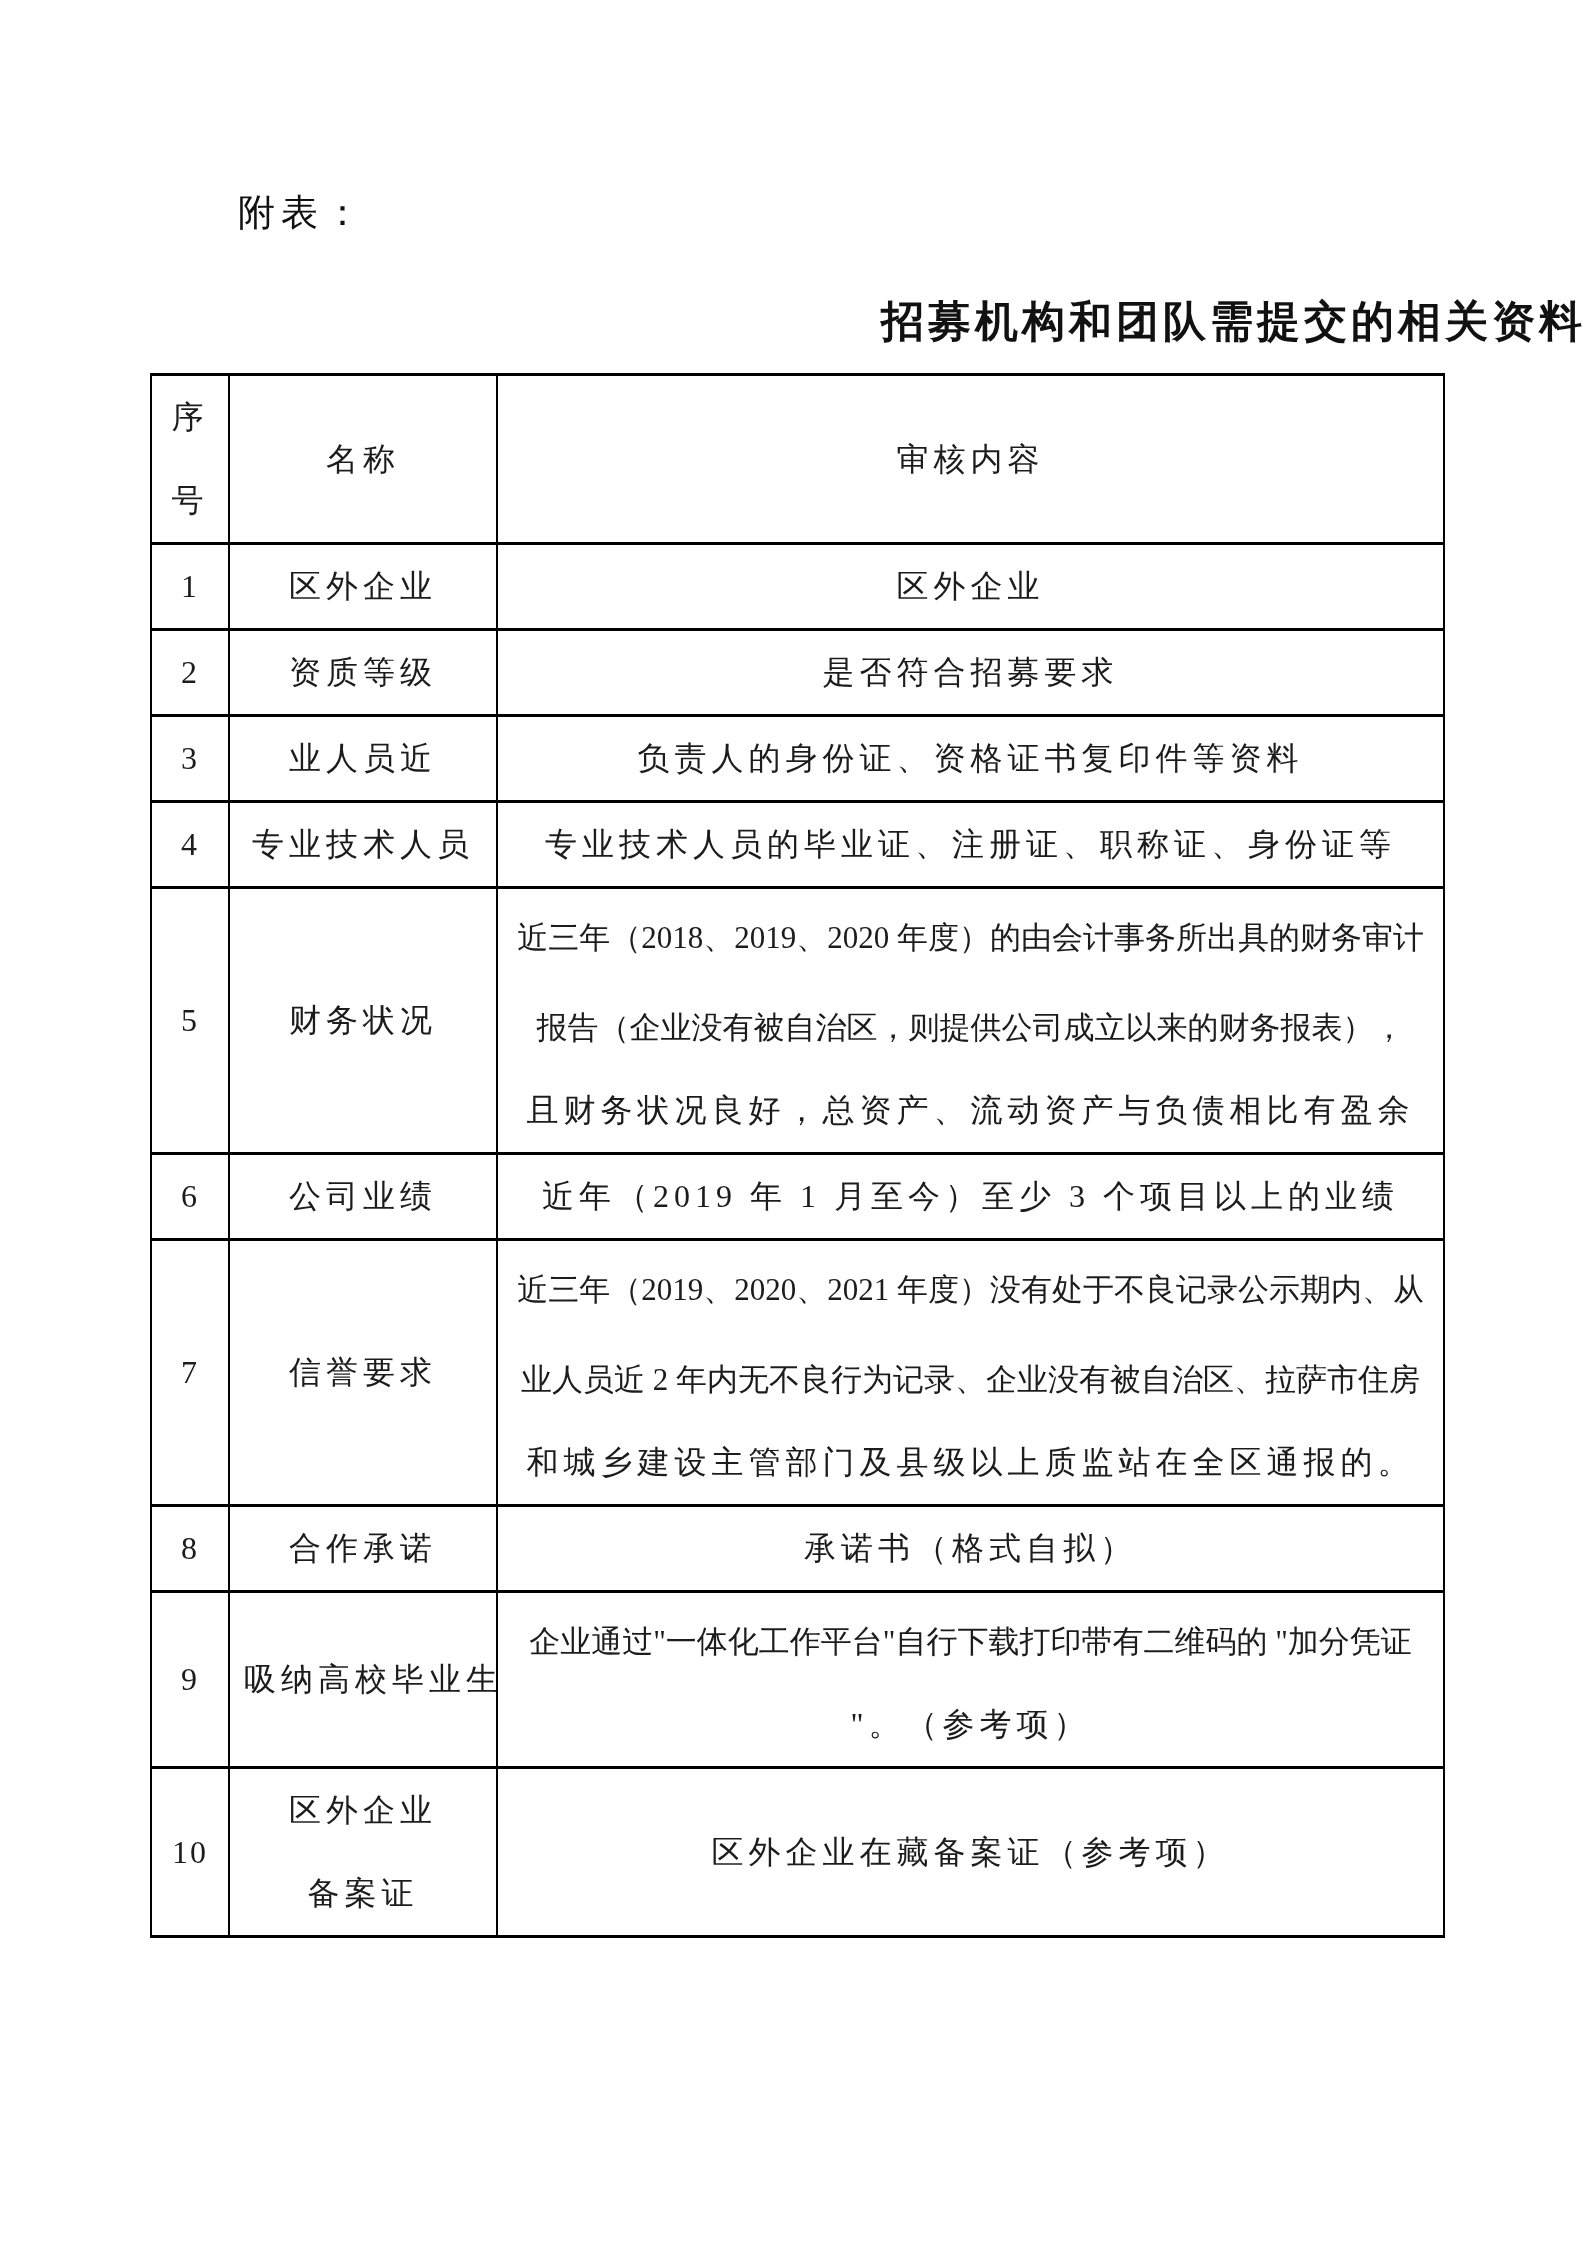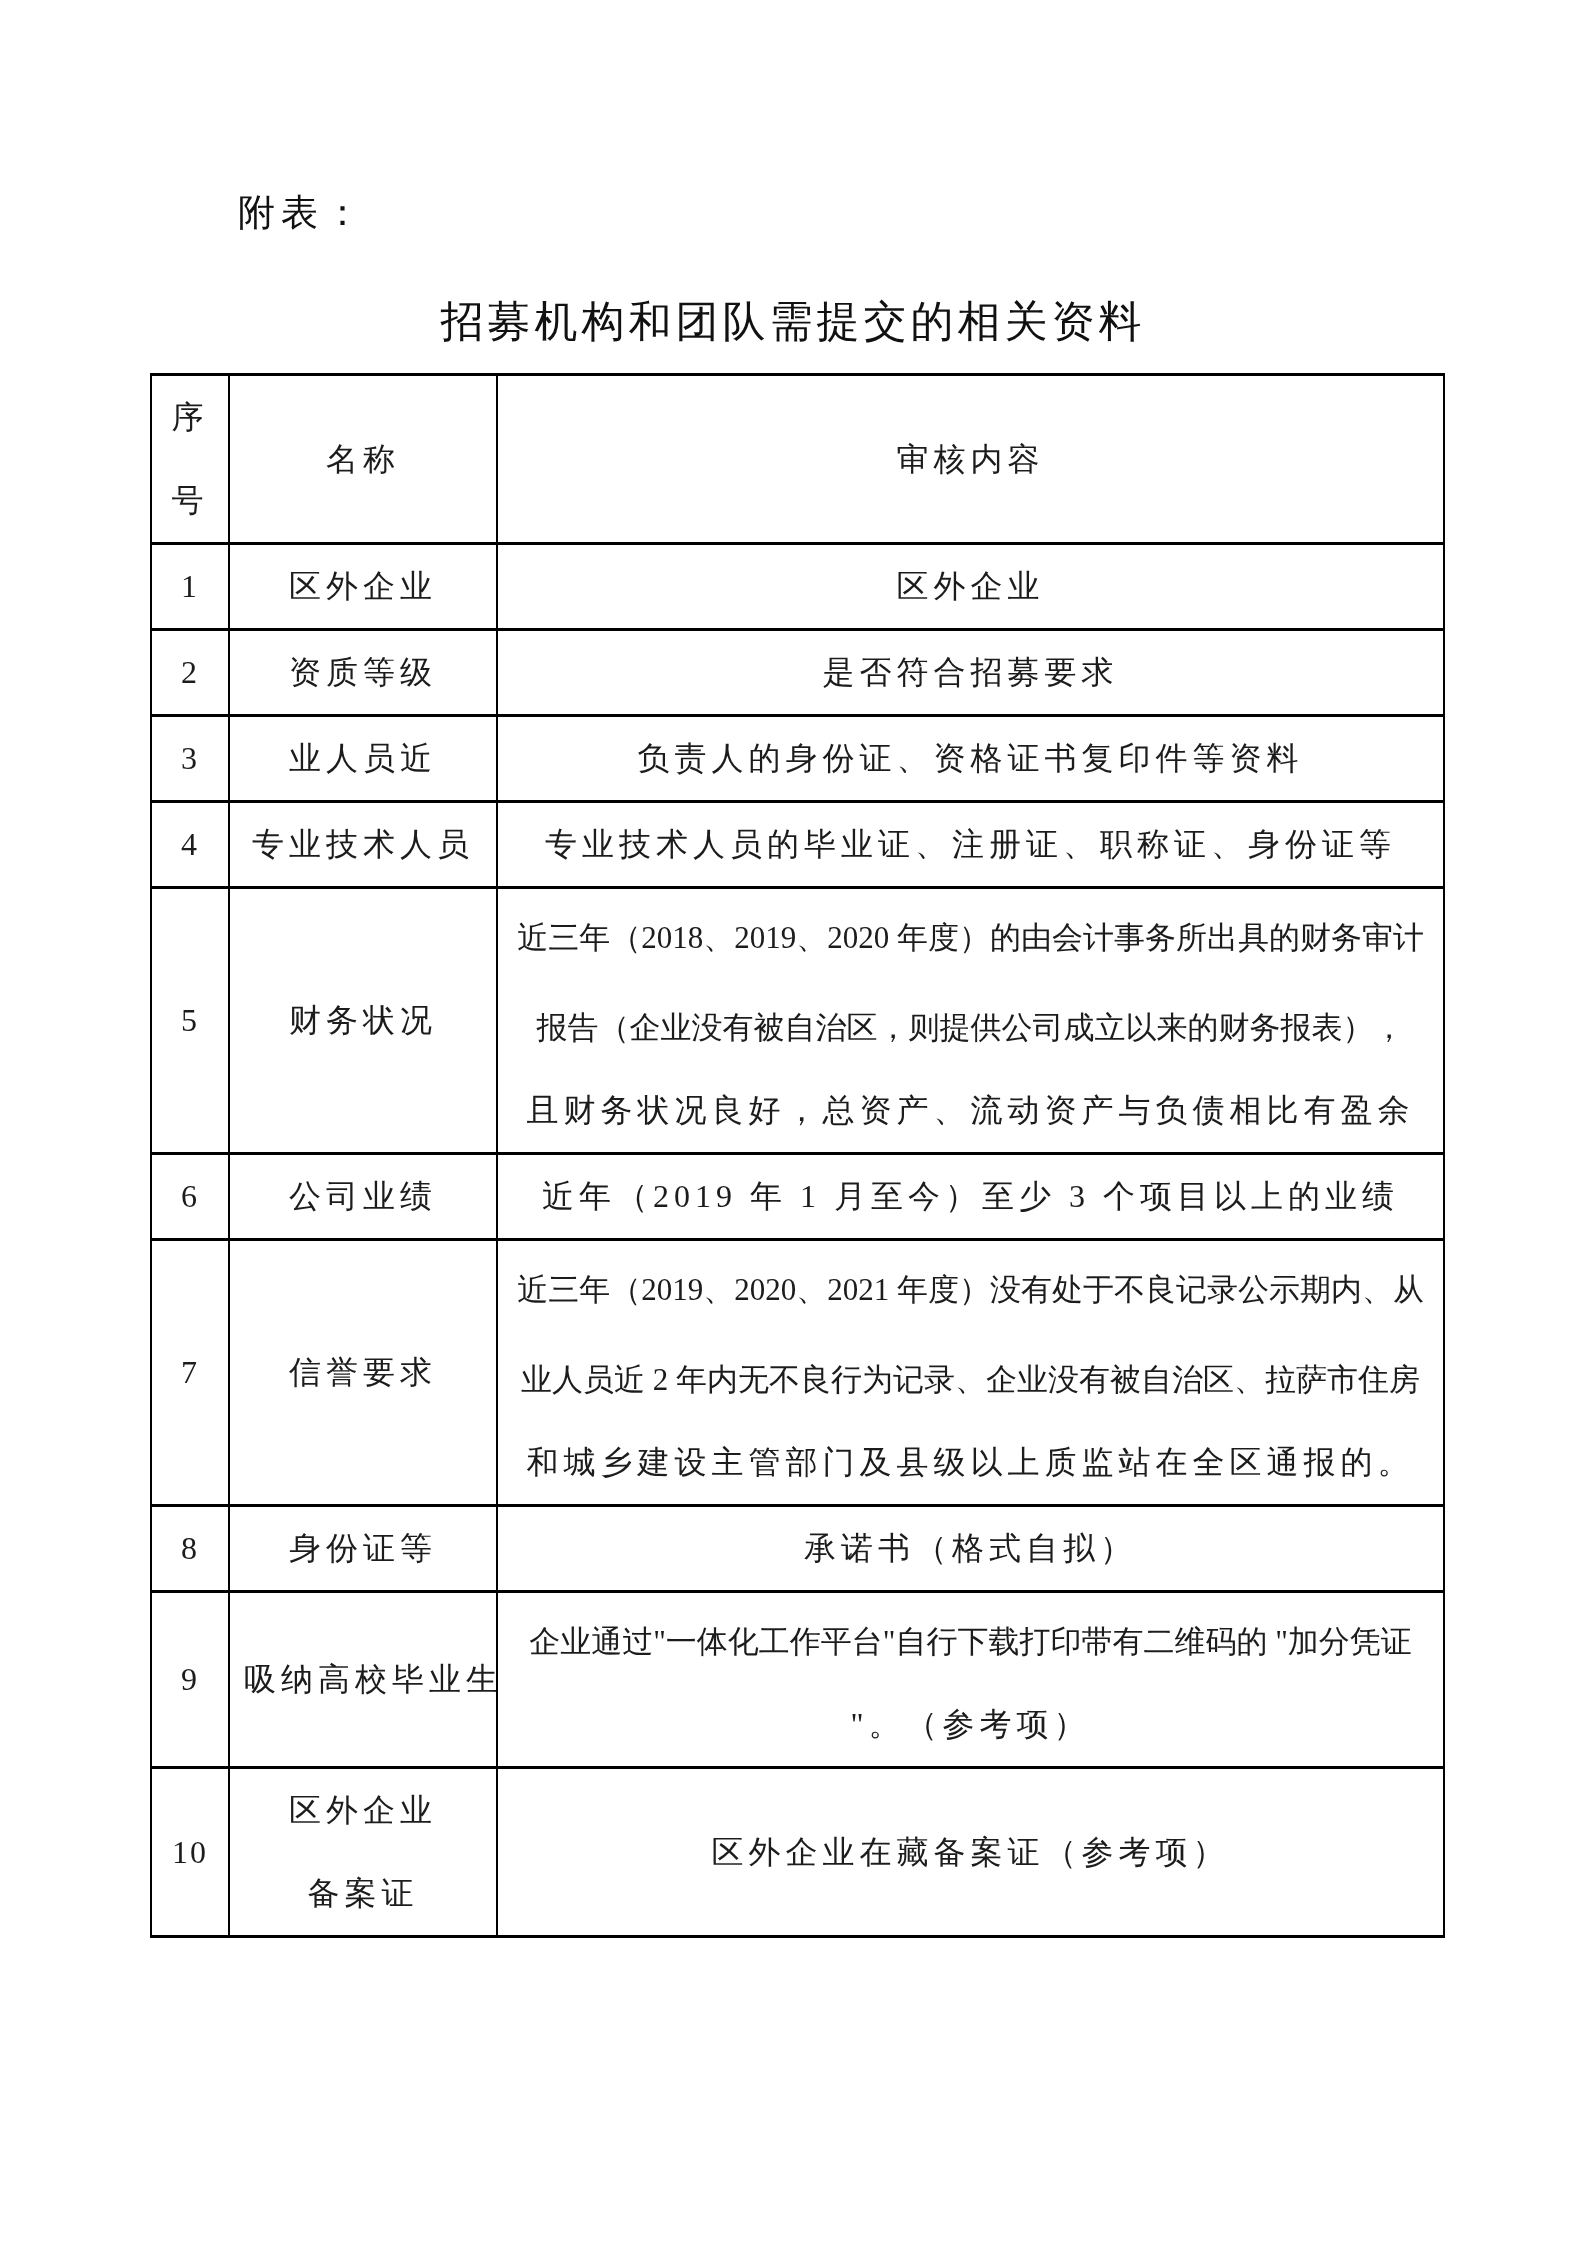--- a/index.html
+++ b/index.html
@@ -17,23 +17,23 @@
   }
   .appendix-label {
     margin: 188px 0 0 238px;
     font-size: 37px;
     font-weight: normal;
     letter-spacing: 6px;
     color: #111;
   }
   .doc-title {
     margin-top: 55px;
-    text-align: center;
+    text-align: right;
     font-size: 43px;
-    font-weight: normal;
+    font-weight: bold;
     letter-spacing: 4px;
     color: #111;
   }
   table.materials-table {
     border-collapse: collapse;
     table-layout: fixed;
     width: 1293px;
     margin: 22px 0 0 150px;
   }
   .materials-table td {
@@ -149,21 +149,21 @@
         </td>
         <td class="col-content">
           <div class="line content-line fill">近三年（2019、2020、2021 年度）没有处于不良记录公示期内、从</div>
           <div class="line content-line fill">业人员近 2 年内无不良行为记录、企业没有被自治区、拉萨市住房</div>
           <div class="line content-line single-line">和城乡建设主管部门及县级以上质监站在全区通报的。</div>
         </td>
       </tr>
       <tr style="height: 83px;">
         <td class="col-index">8</td>
         <td class="col-name">
-          <div class="line name-line">身份证等</div>
+          <div class="line name-line">合作承诺</div>
         </td>
         <td class="col-content">
           <div class="line content-line single-line">承诺书（格式自拟）</div>
         </td>
       </tr>
       <tr style="height: 166px;">
         <td class="col-index">9</td>
         <td class="col-name">
           <div class="line name-line">吸纳高校毕业生</div>
         </td>

